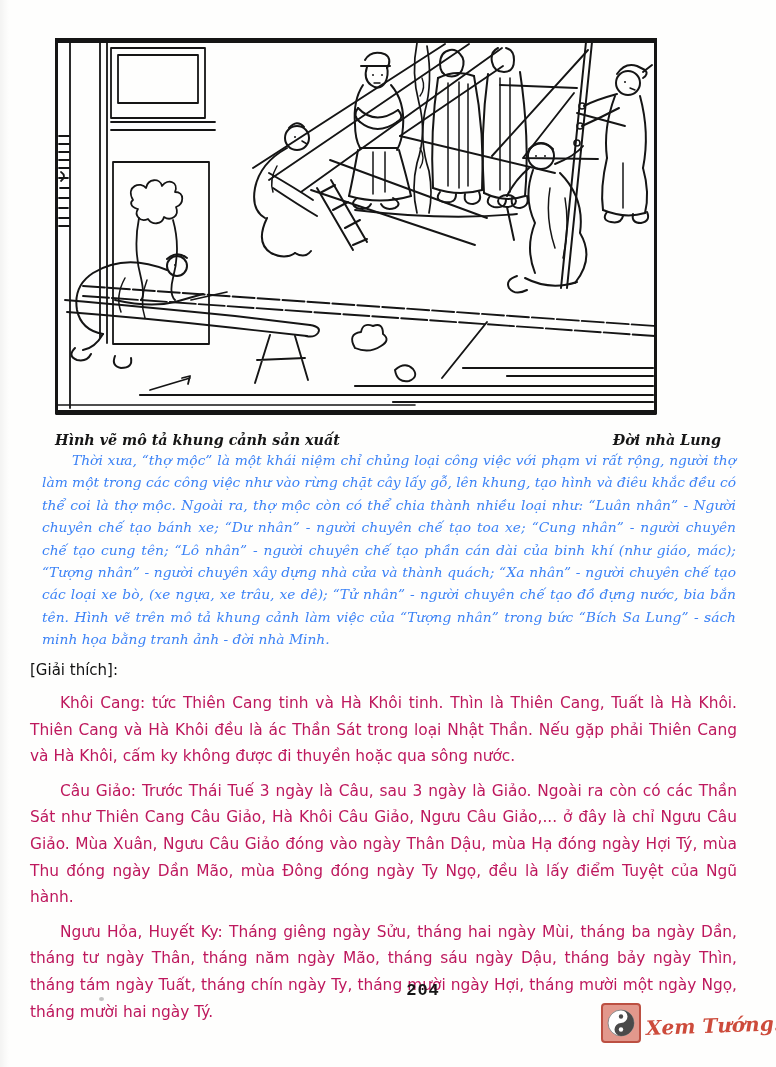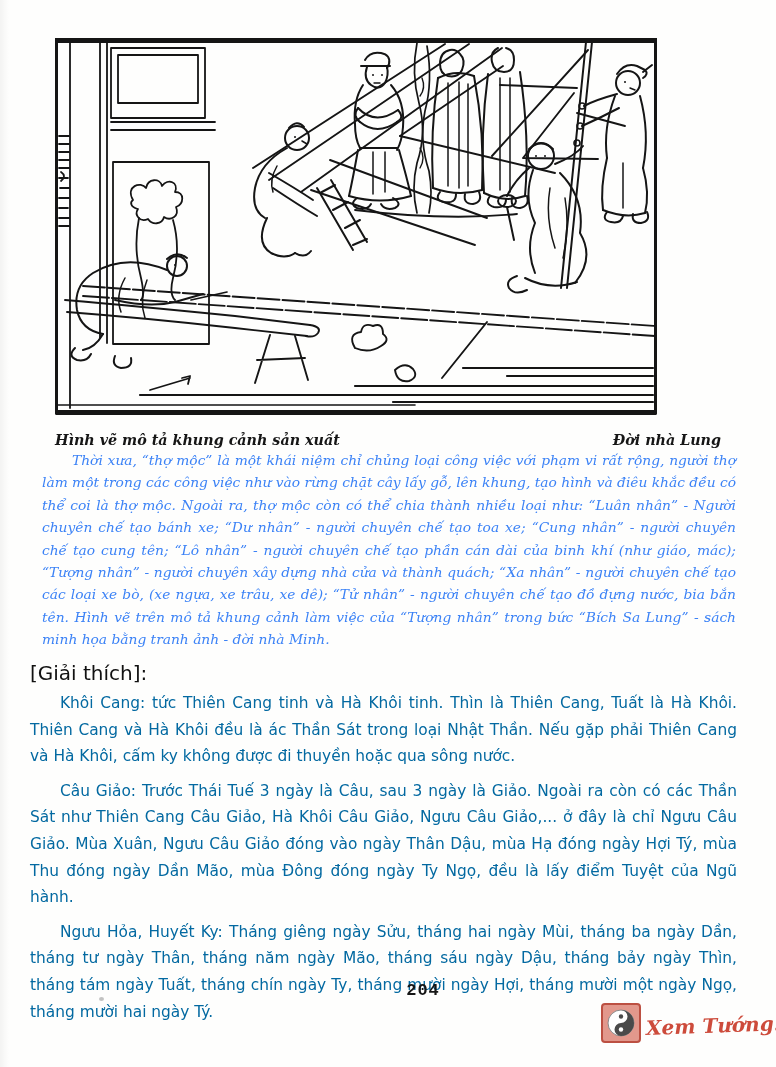--- a/index.html
+++ b/index.html
@@ -9,24 +9,24 @@
         background:linear-gradient(to right,rgba(0,0,0,.045),rgba(0,0,0,0));}
   .illus{position:absolute;left:55px;top:38px;width:602px;height:378px;}
   .illus svg{display:block;}
   .caption{position:absolute;left:55px;top:432px;width:666px;display:flex;
         justify-content:space-between;align-items:center;
         font-family:"DejaVu Serif",serif;font-style:italic;font-weight:bold;font-size:14.3px;}
   .intro{position:absolute;left:42px;top:449px;width:694px;margin:0;
         font-family:"DejaVu Serif",serif;font-style:italic;font-size:13.8px;line-height:22.4px;
         text-align:justify;text-indent:30px;color:#3b82f6;}
   .heading{position:absolute;left:30px;top:661px;
-        font-family:"DejaVu Sans",sans-serif;font-size:20px;color:#111;}
+        font-family:"DejaVu Sans",sans-serif;font-size:15px;color:#111;}
   .bodytext{position:absolute;left:30px;top:690px;width:707px;
         font-family:"DejaVu Sans",sans-serif;font-size:15.4px;line-height:26.6px;
-        text-align:justify;color:#0369a1;}
+        text-align:justify;color:#be185d;}
   .bodytext p{margin:0 0 8px 0;text-indent:30px;}
   .pagenum{position:absolute;left:0;top:981px;width:776px;text-align:center;
         font-family:Liberation Mono, monospace;font-weight:bold;font-size:17px;letter-spacing:1px;margin-left:35px;}
   .speck{position:absolute;left:99px;top:997px;width:5px;height:4px;background:#8f8f8f;
         border-radius:50%;opacity:.55;}
   .watermark{position:absolute;left:601px;top:1003px;display:flex;align-items:center;gap:5px;}
   .wm-text{font-family:"DejaVu Serif",serif;font-style:italic;font-weight:bold;
         font-size:20px;color:#cd4b3b;transform:rotate(-2deg);white-space:nowrap;}
 </style>
 </head>

